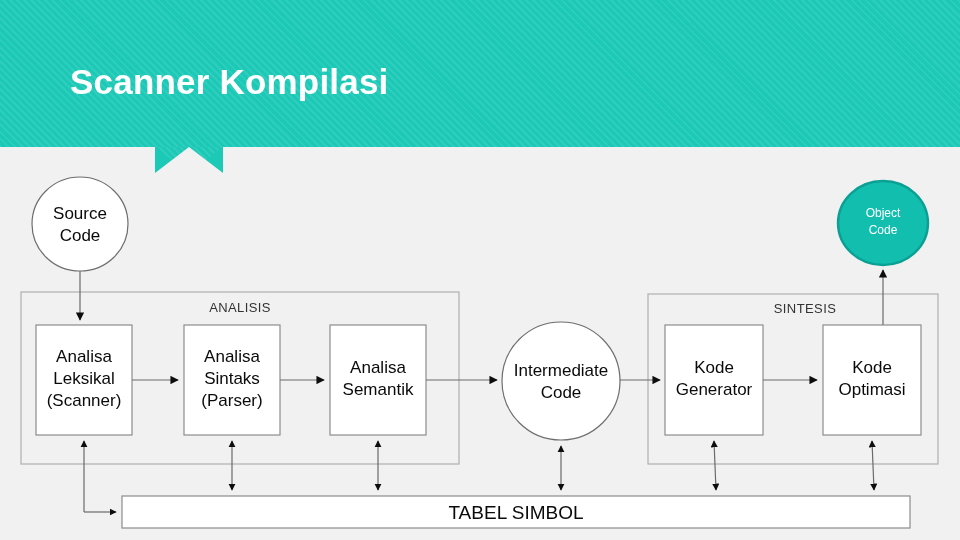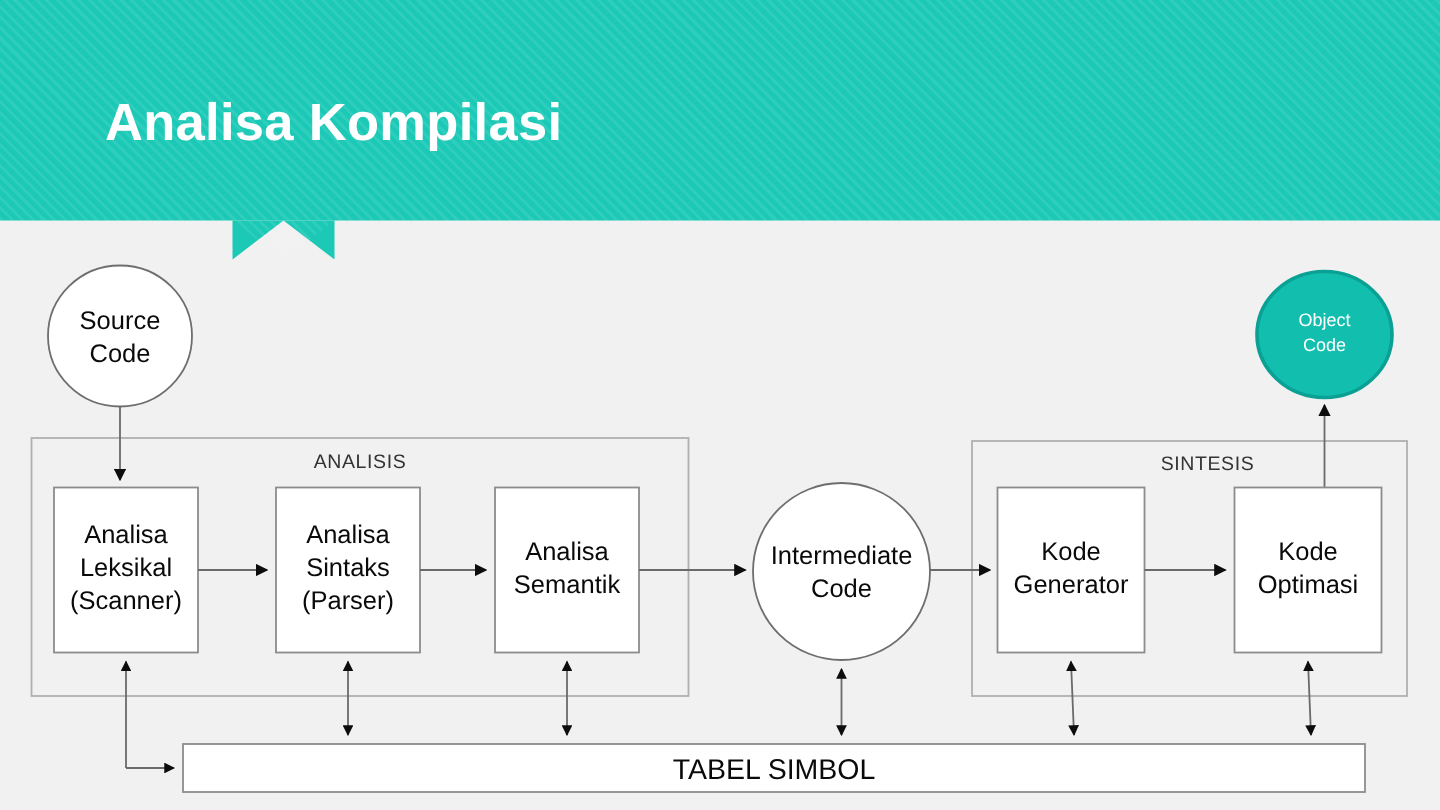--- a/index.html
+++ b/index.html
@@ -130,21 +130,21 @@
     fill: none;
   }
 </style>
 </head>
 <body>
 
 <div id="slide">
 
   <div id="header-banner"></div>
   <div id="header-notch"></div>
-  <div id="slide-title">Analisa Kompilasi</div>
+  <div id="slide-title">Scanner Kompilasi</div>
 
   <svg id="diagram" viewBox="0 0 960 540" xmlns="http://www.w3.org/2000/svg">
     <defs>
       <marker id="arrow" viewBox="0 0 10 10" refX="9" refY="5" markerWidth="7" markerHeight="7" orient="auto-start-reverse">
         <path d="M 0 0 L 10 5 L 0 10 z" fill="#0d0d0d"></path>
       </marker>
       <marker id="arrow-sm" viewBox="0 0 10 10" refX="9" refY="5" markerWidth="6" markerHeight="6" orient="auto-start-reverse">
         <path d="M 0 0 L 10 5 L 0 10 z" fill="#0d0d0d"></path>
       </marker>
     </defs>

